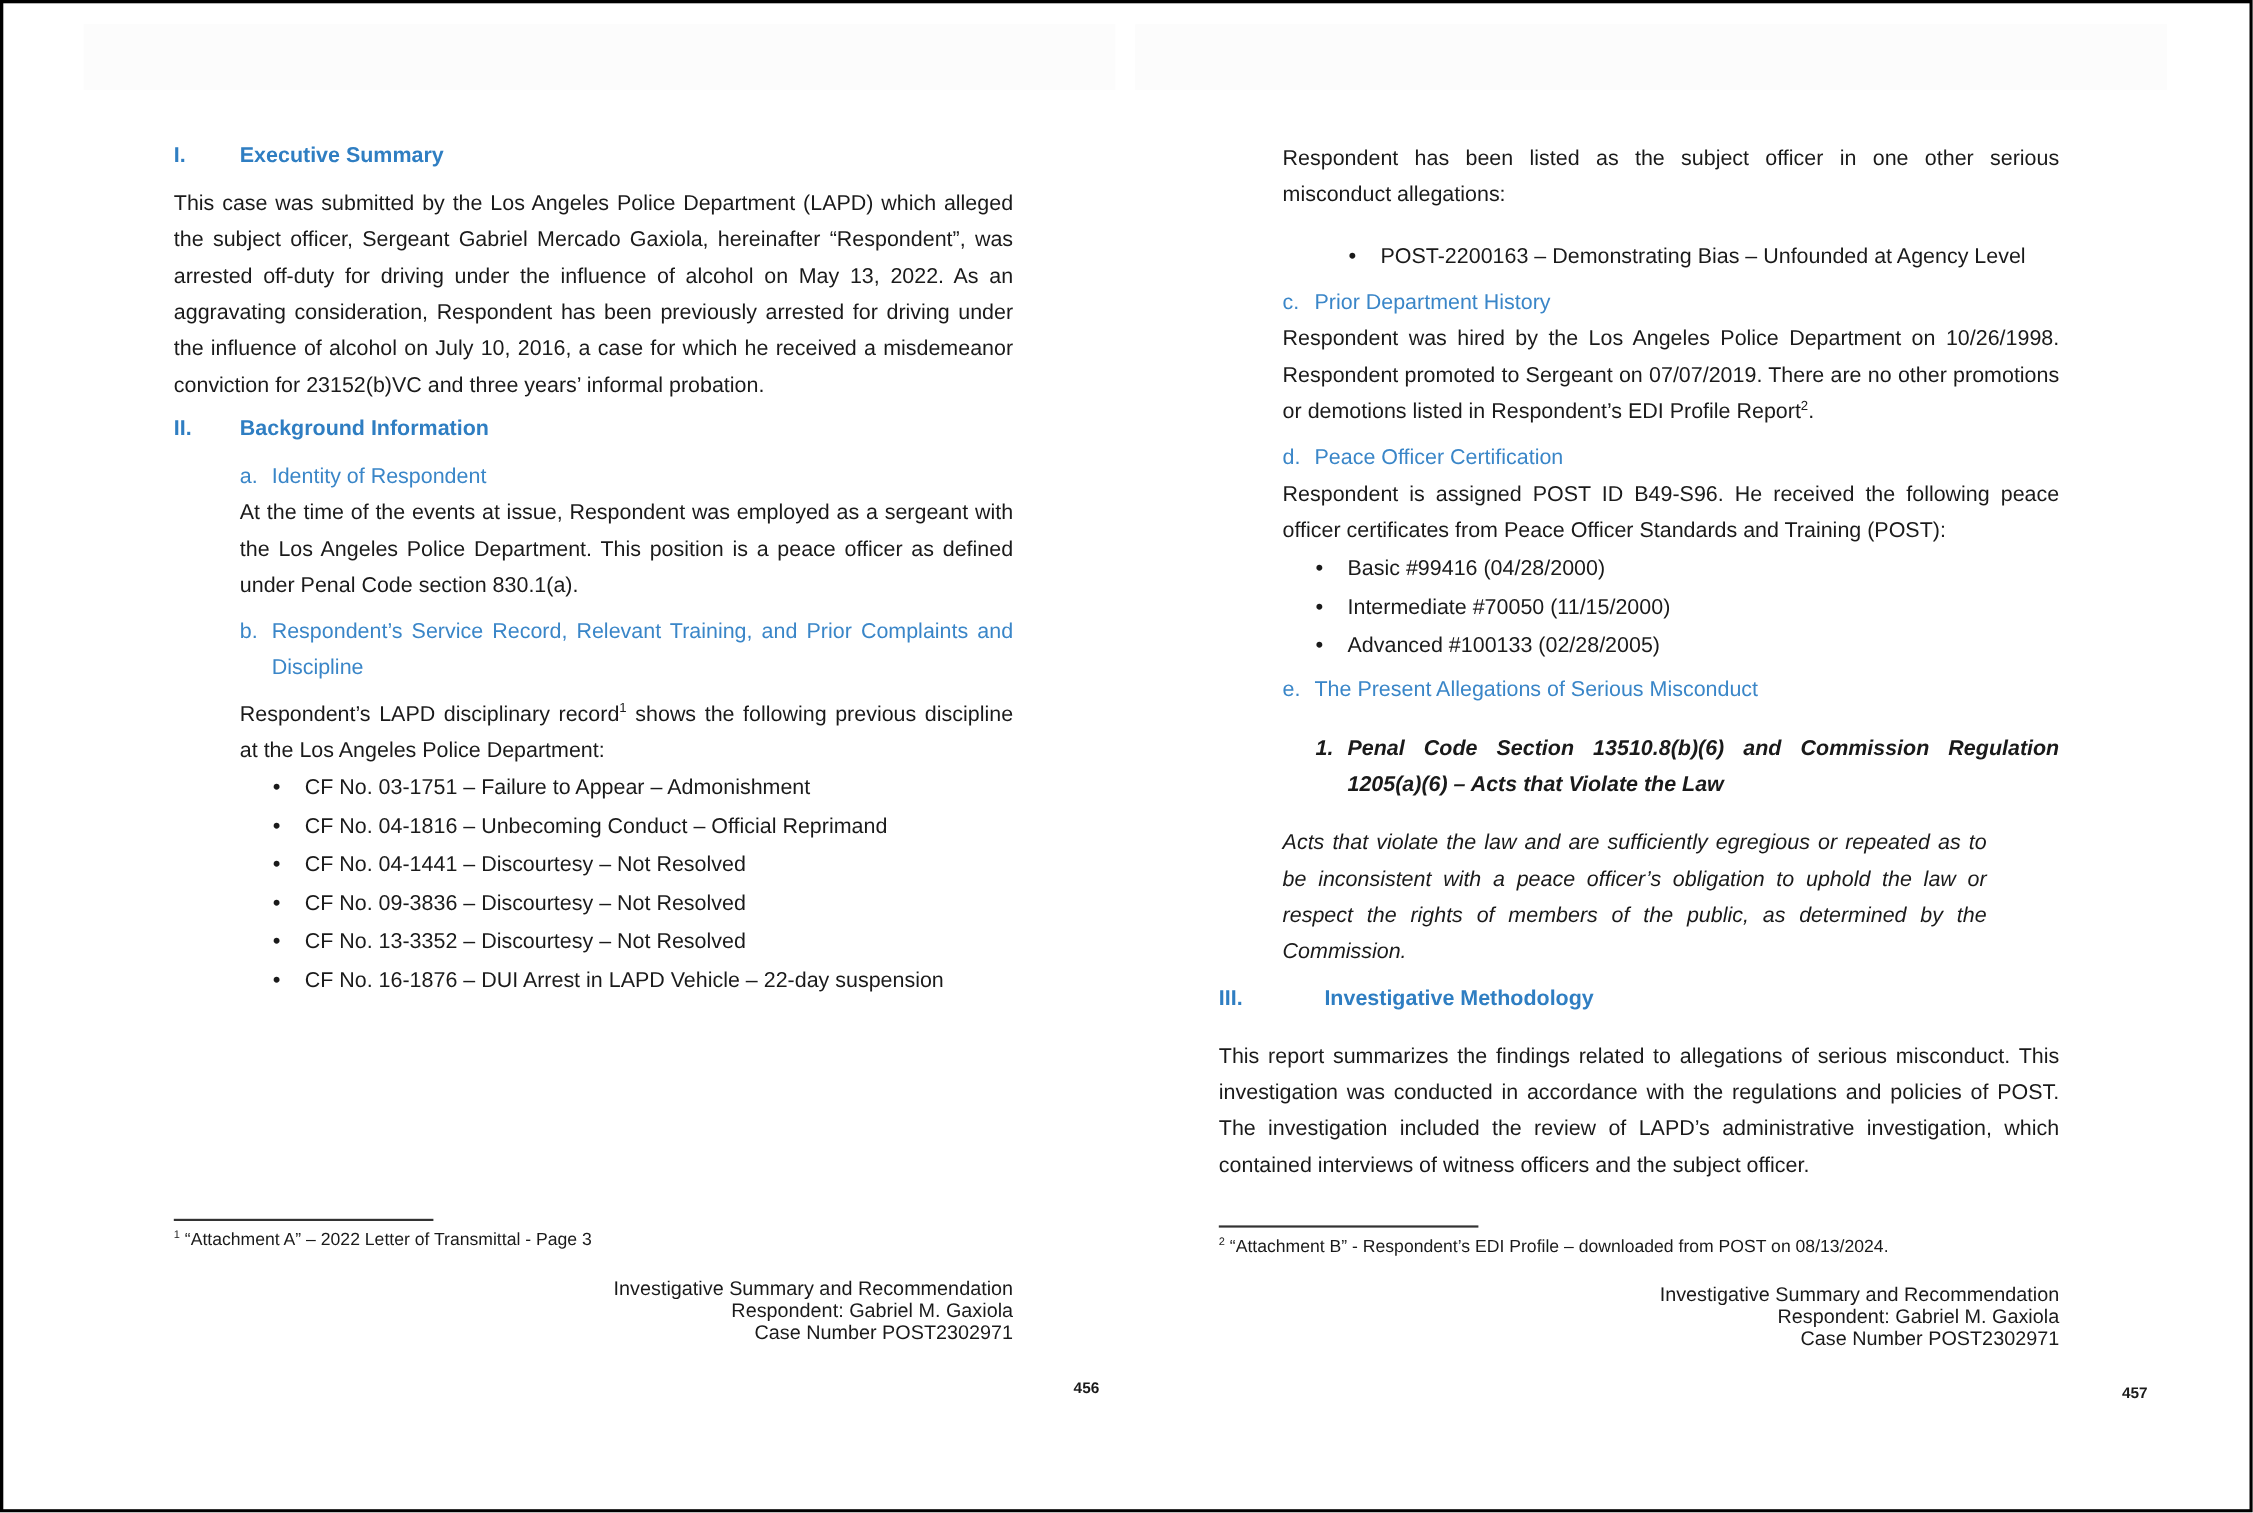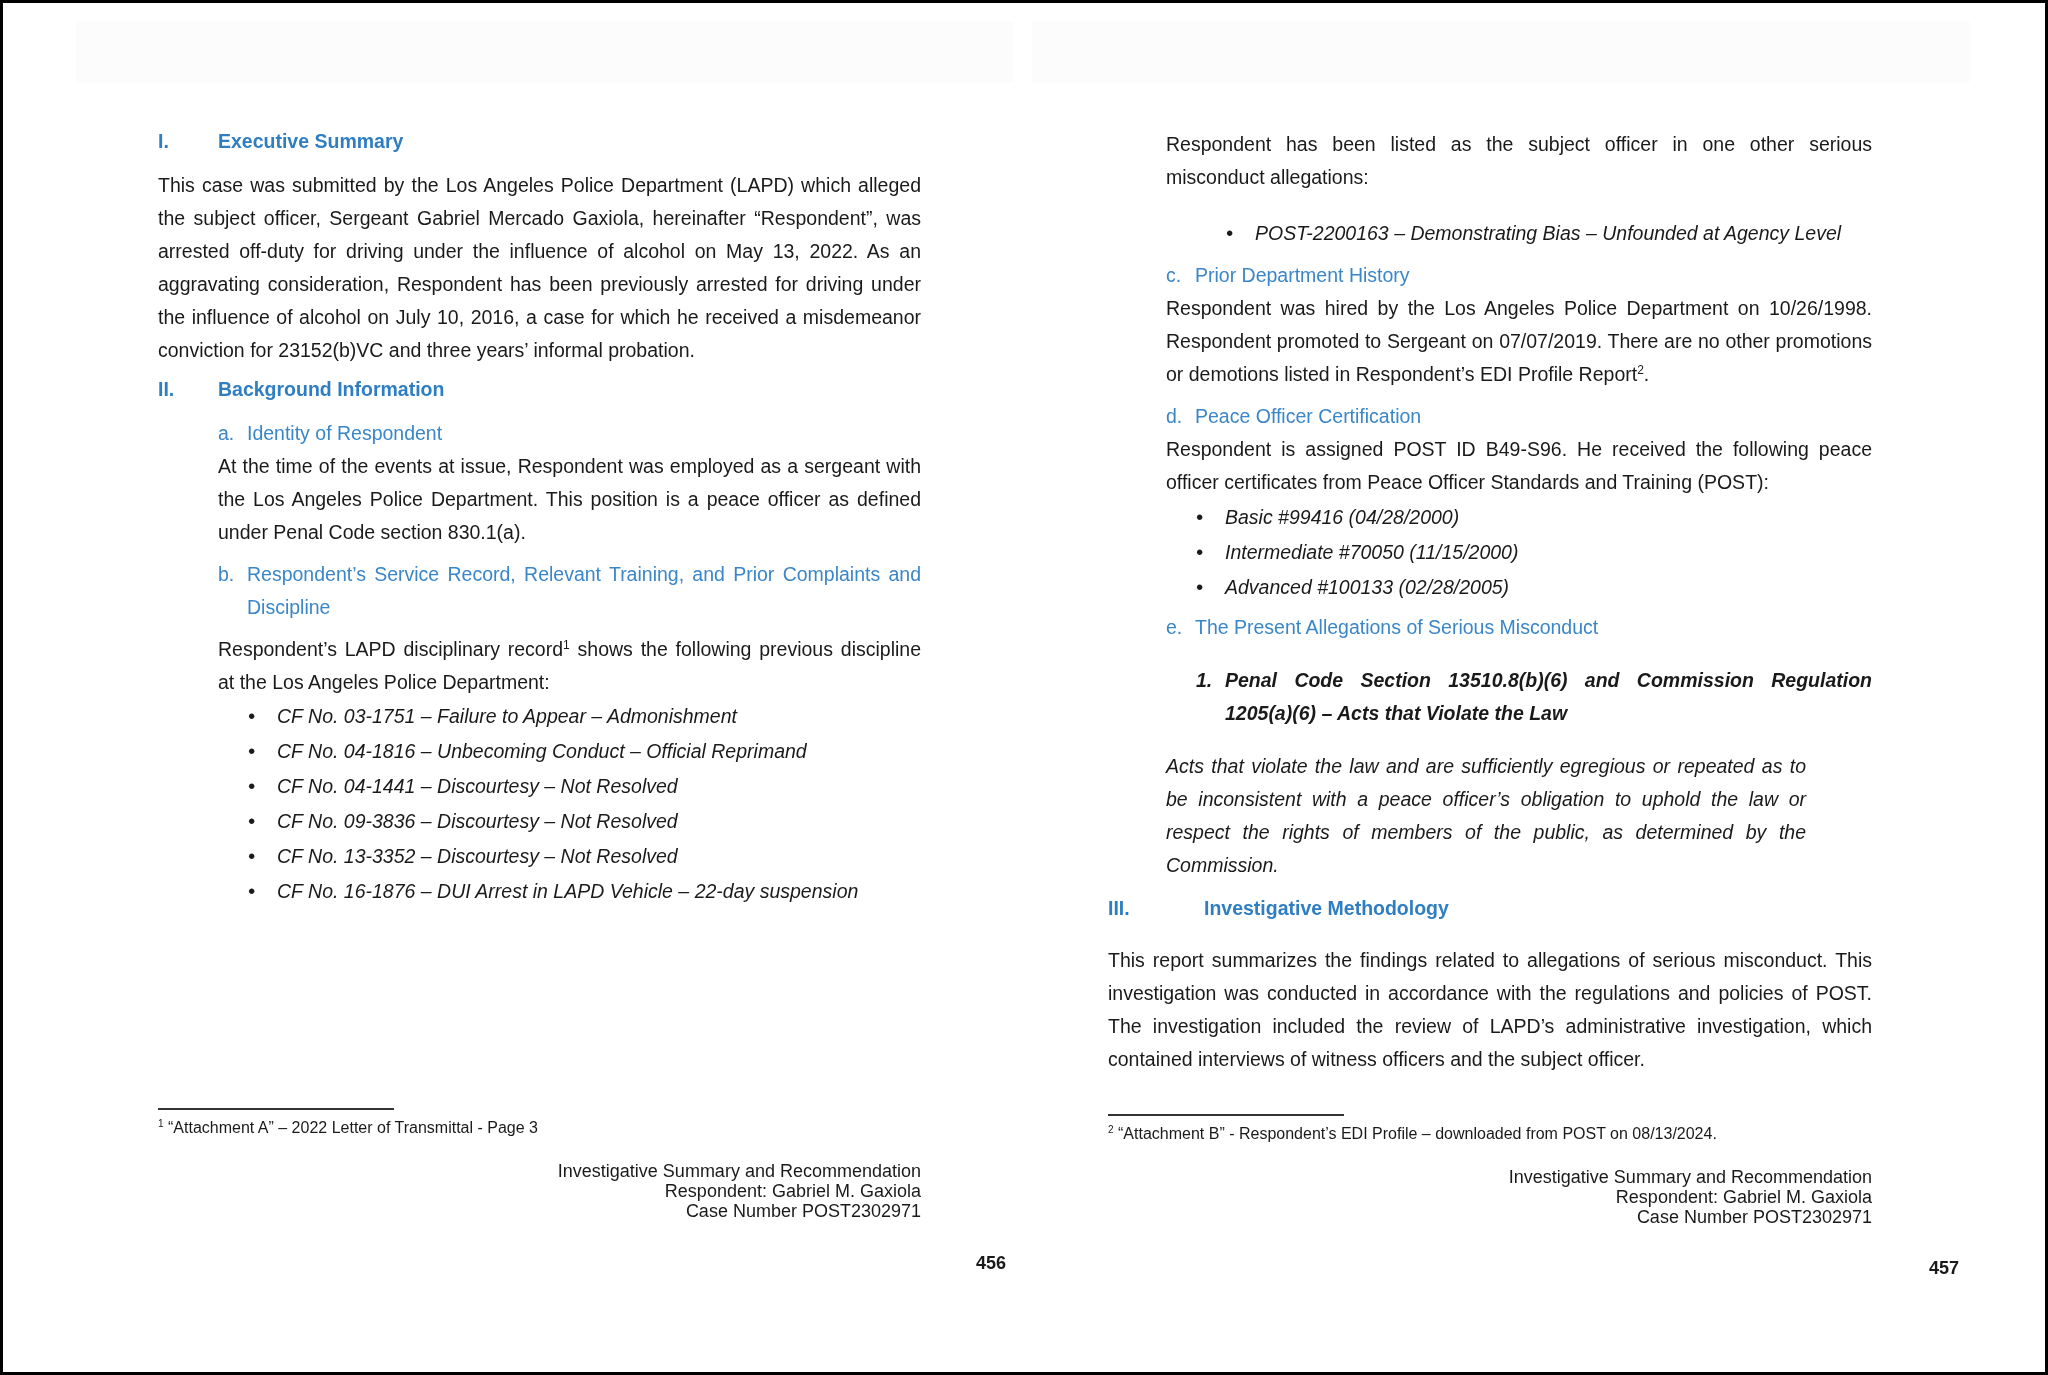--- a/index.html
+++ b/index.html
@@ -35,37 +35,37 @@
     font-size: 19.5px; font-weight: bold; color: #2f7ec2;
     display: flex; margin: 0;
   }
   .h1 .num { width: 60px; display: inline-block; }
   .h2 {
     font-size: 19.5px; color: #3a86c8; margin: 0;
     display: flex; line-height: 33px;
   }
   .h2 .letter { width: 29px; flex: none; }
   .h2 .txt { flex: 1; text-align: justify; }
-  ul.bullets { list-style: none; margin: 0; padding: 0; font-style: italic; }
+  ul.bullets { list-style: none; margin: 0; padding: 0; }
   ul.bullets li {
     font-size: 19.5px; line-height: 35px; position: relative; padding-left: 59px;
   }
   ul.bullets li::before {
     content: "•"; position: absolute; left: 30px; top: 0;
     font-size: 20px;
   }
   .footnote-rule {
     height: 1.5px; background: #333; width: 236px;
   }
   .footnote { font-size: 16px; }
   .footnote sup { font-size: 10px; }
   .running-footer {
     font-size: 18px; text-align: right; line-height: 20px;
   }
-  .pagenum { font-size: 18px; font-weight: bold; }
+  .pagenum { font-size: 14px; font-weight: bold; }
   sup { font-size: 12px; line-height: 0; }
   .ital { font-style: italic; }
   .bolditalic { font-weight: bold; font-style: italic; }
 </style>
 </head>
 <body>
 
 <div class="frame"></div>
 <div class="header-band" style="left:76px;width:938px;"></div>
 <div class="header-band" style="left:1032px;width:938px;"></div>

